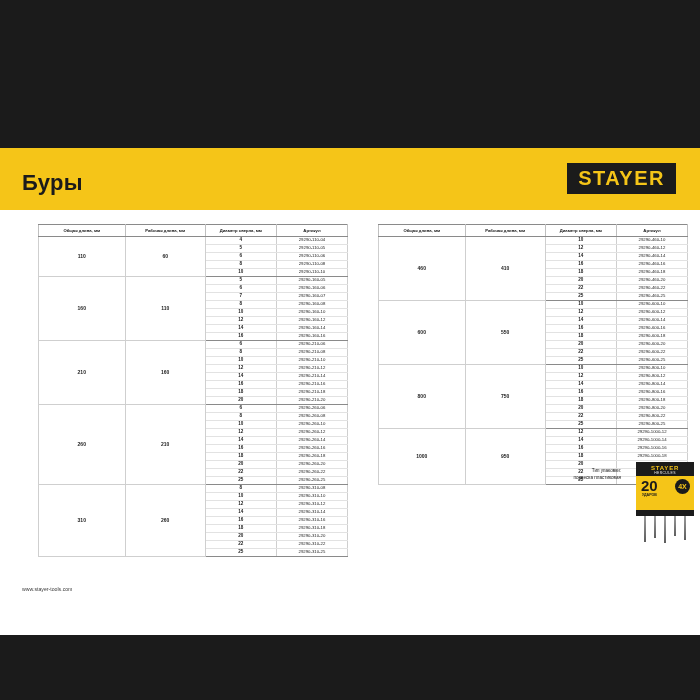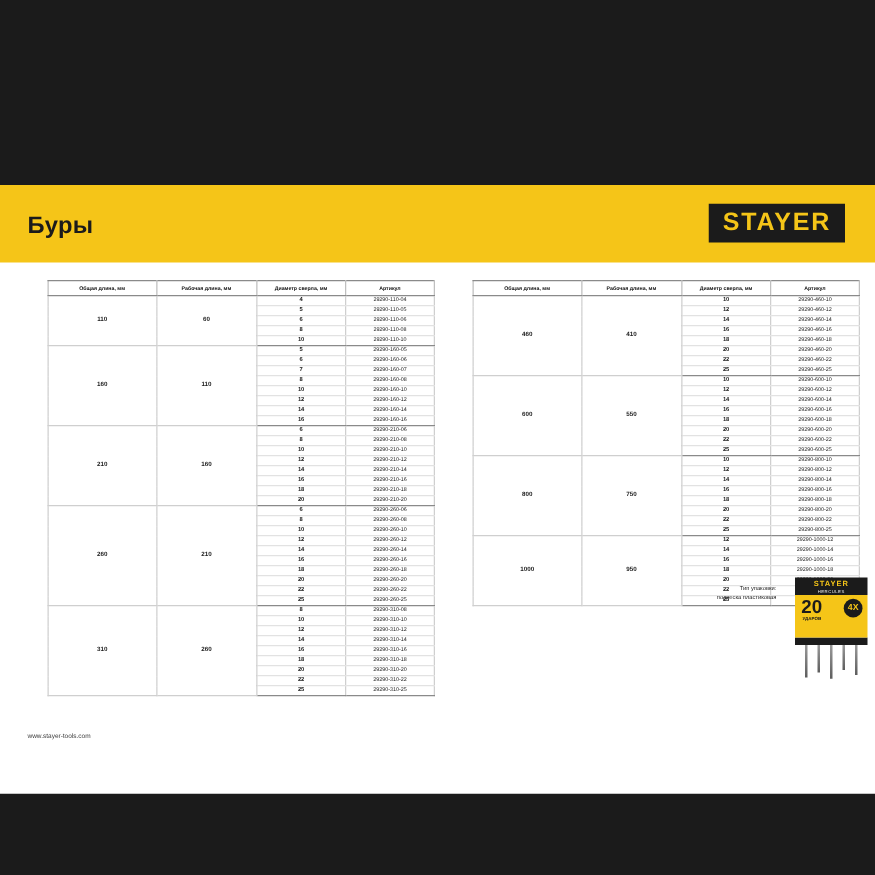--- a/index.html
+++ b/index.html
@@ -33,21 +33,21 @@
     position: absolute;
     left: 0; top: 148px;
     width: 700px;
     height: 62px;
     background: #f5c518;
   }
   .title {
     position: absolute;
     left: 22px;
     top: 170px;
-    font-size: 19px;
+    font-size: 22px;
     font-weight: bold;
     color: #1b1b1b;
     letter-spacing: 0.3px;
   }
   
   .logo-box {
     position: absolute;
     right: 24px;
     top: 163px;
     background: #1b1b1b;

